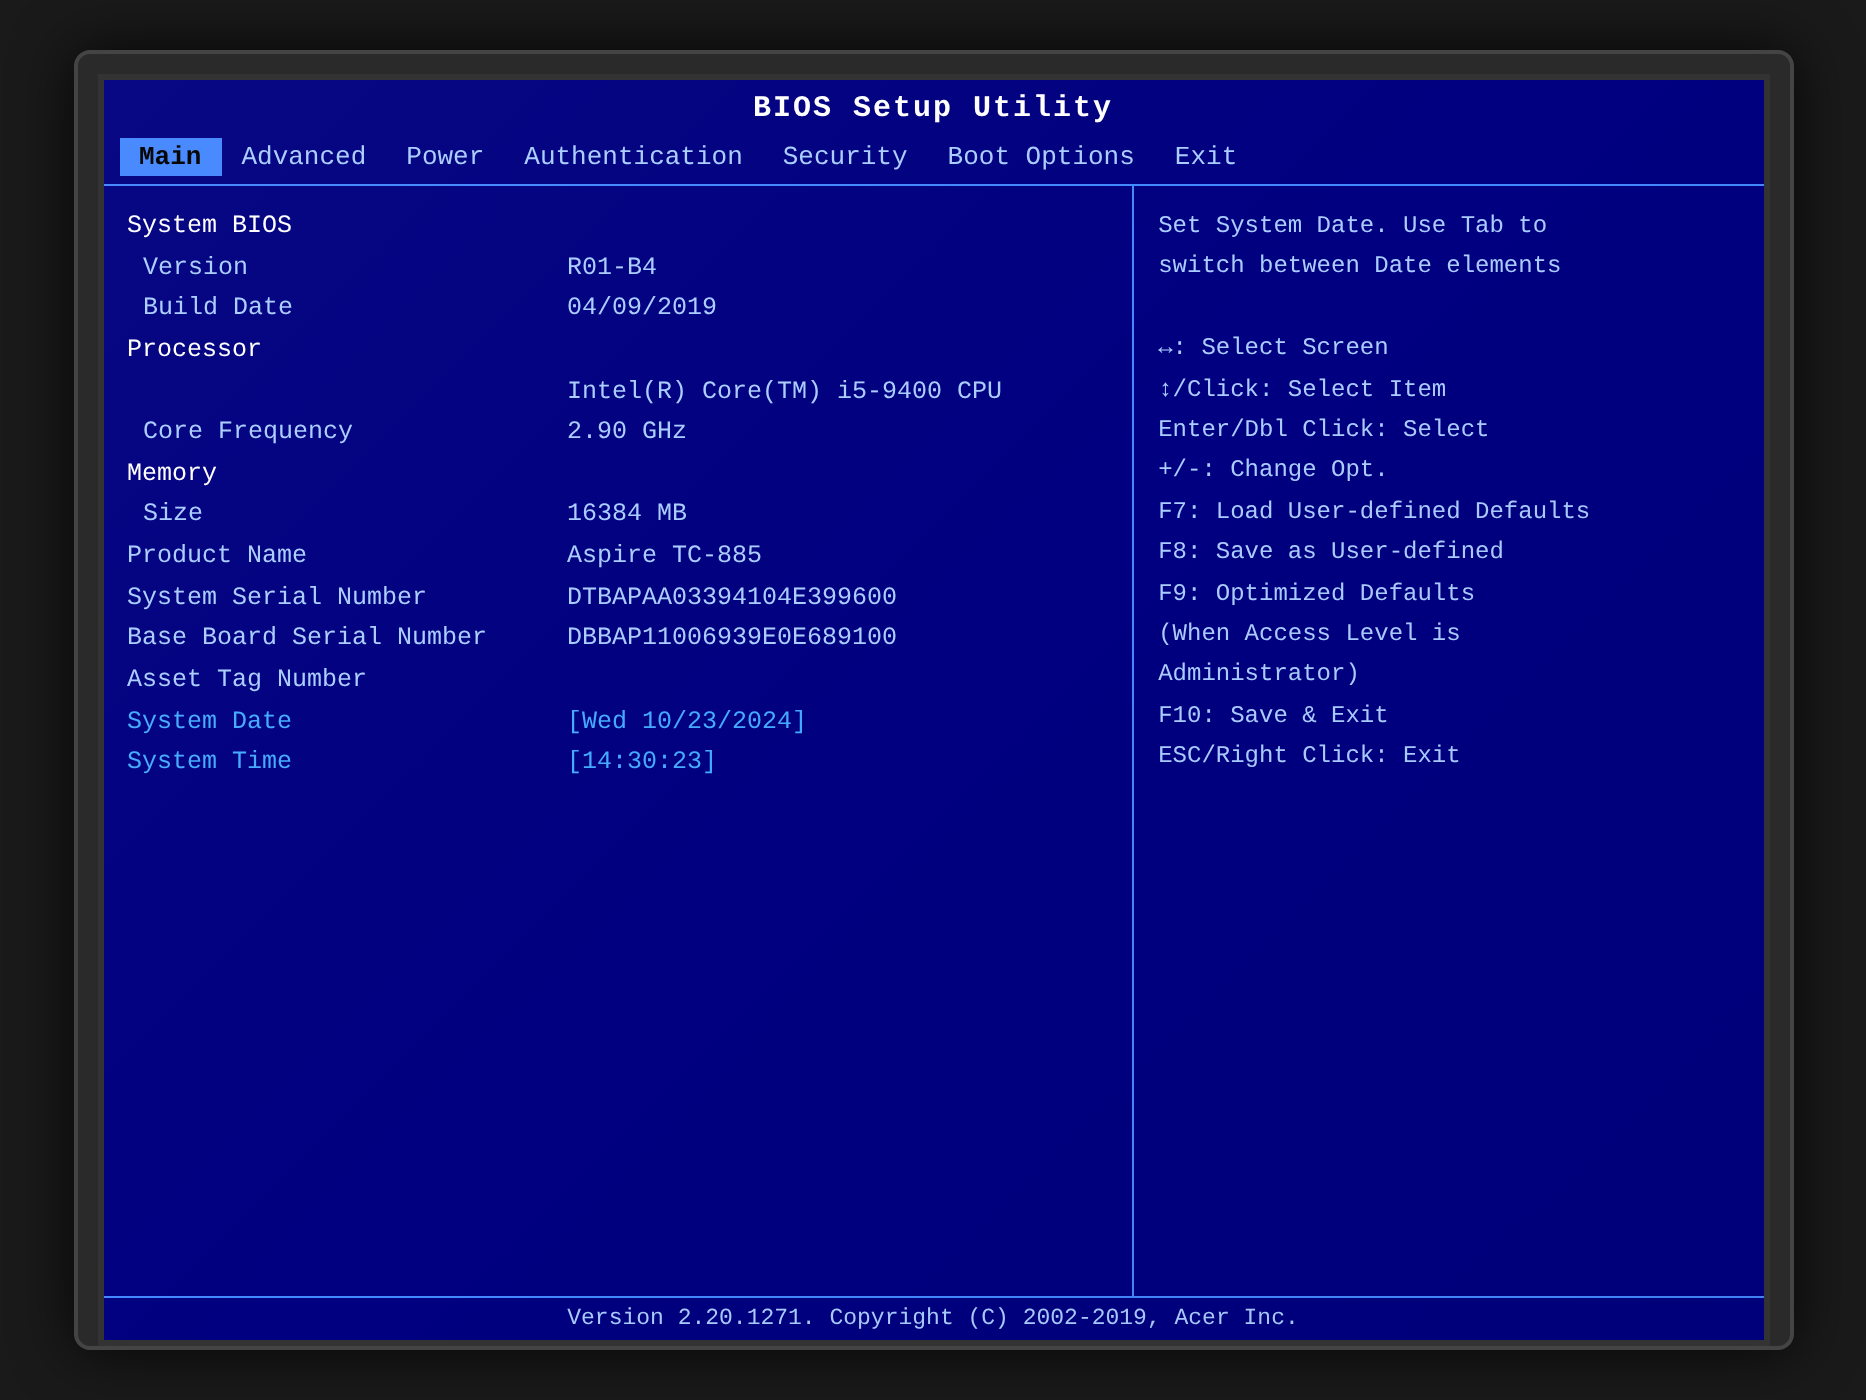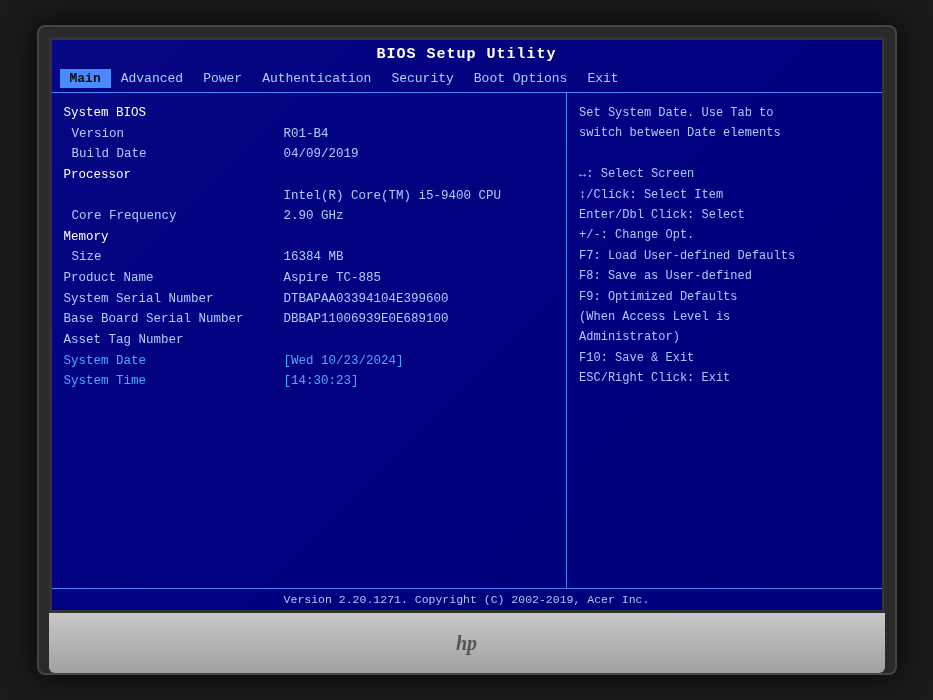--- a/index.html
+++ b/index.html
@@ -239,16 +239,13 @@
         <div class="key-label">F10: Save &amp; Exit</div>
         <div class="key-label">ESC/Right Click: Exit</div>
       </div>
     </div>
 
     <div class="bottom-bar">
       <span>Version 2.20.1271. Copyright (C) 2002-2019, Acer Inc.</span>
     </div>
   </div>
 
-  <div class="monitor-bottom">
-    <span class="hp-logo">hp</span>
-  </div>
 </div>
 
 </body></html>

